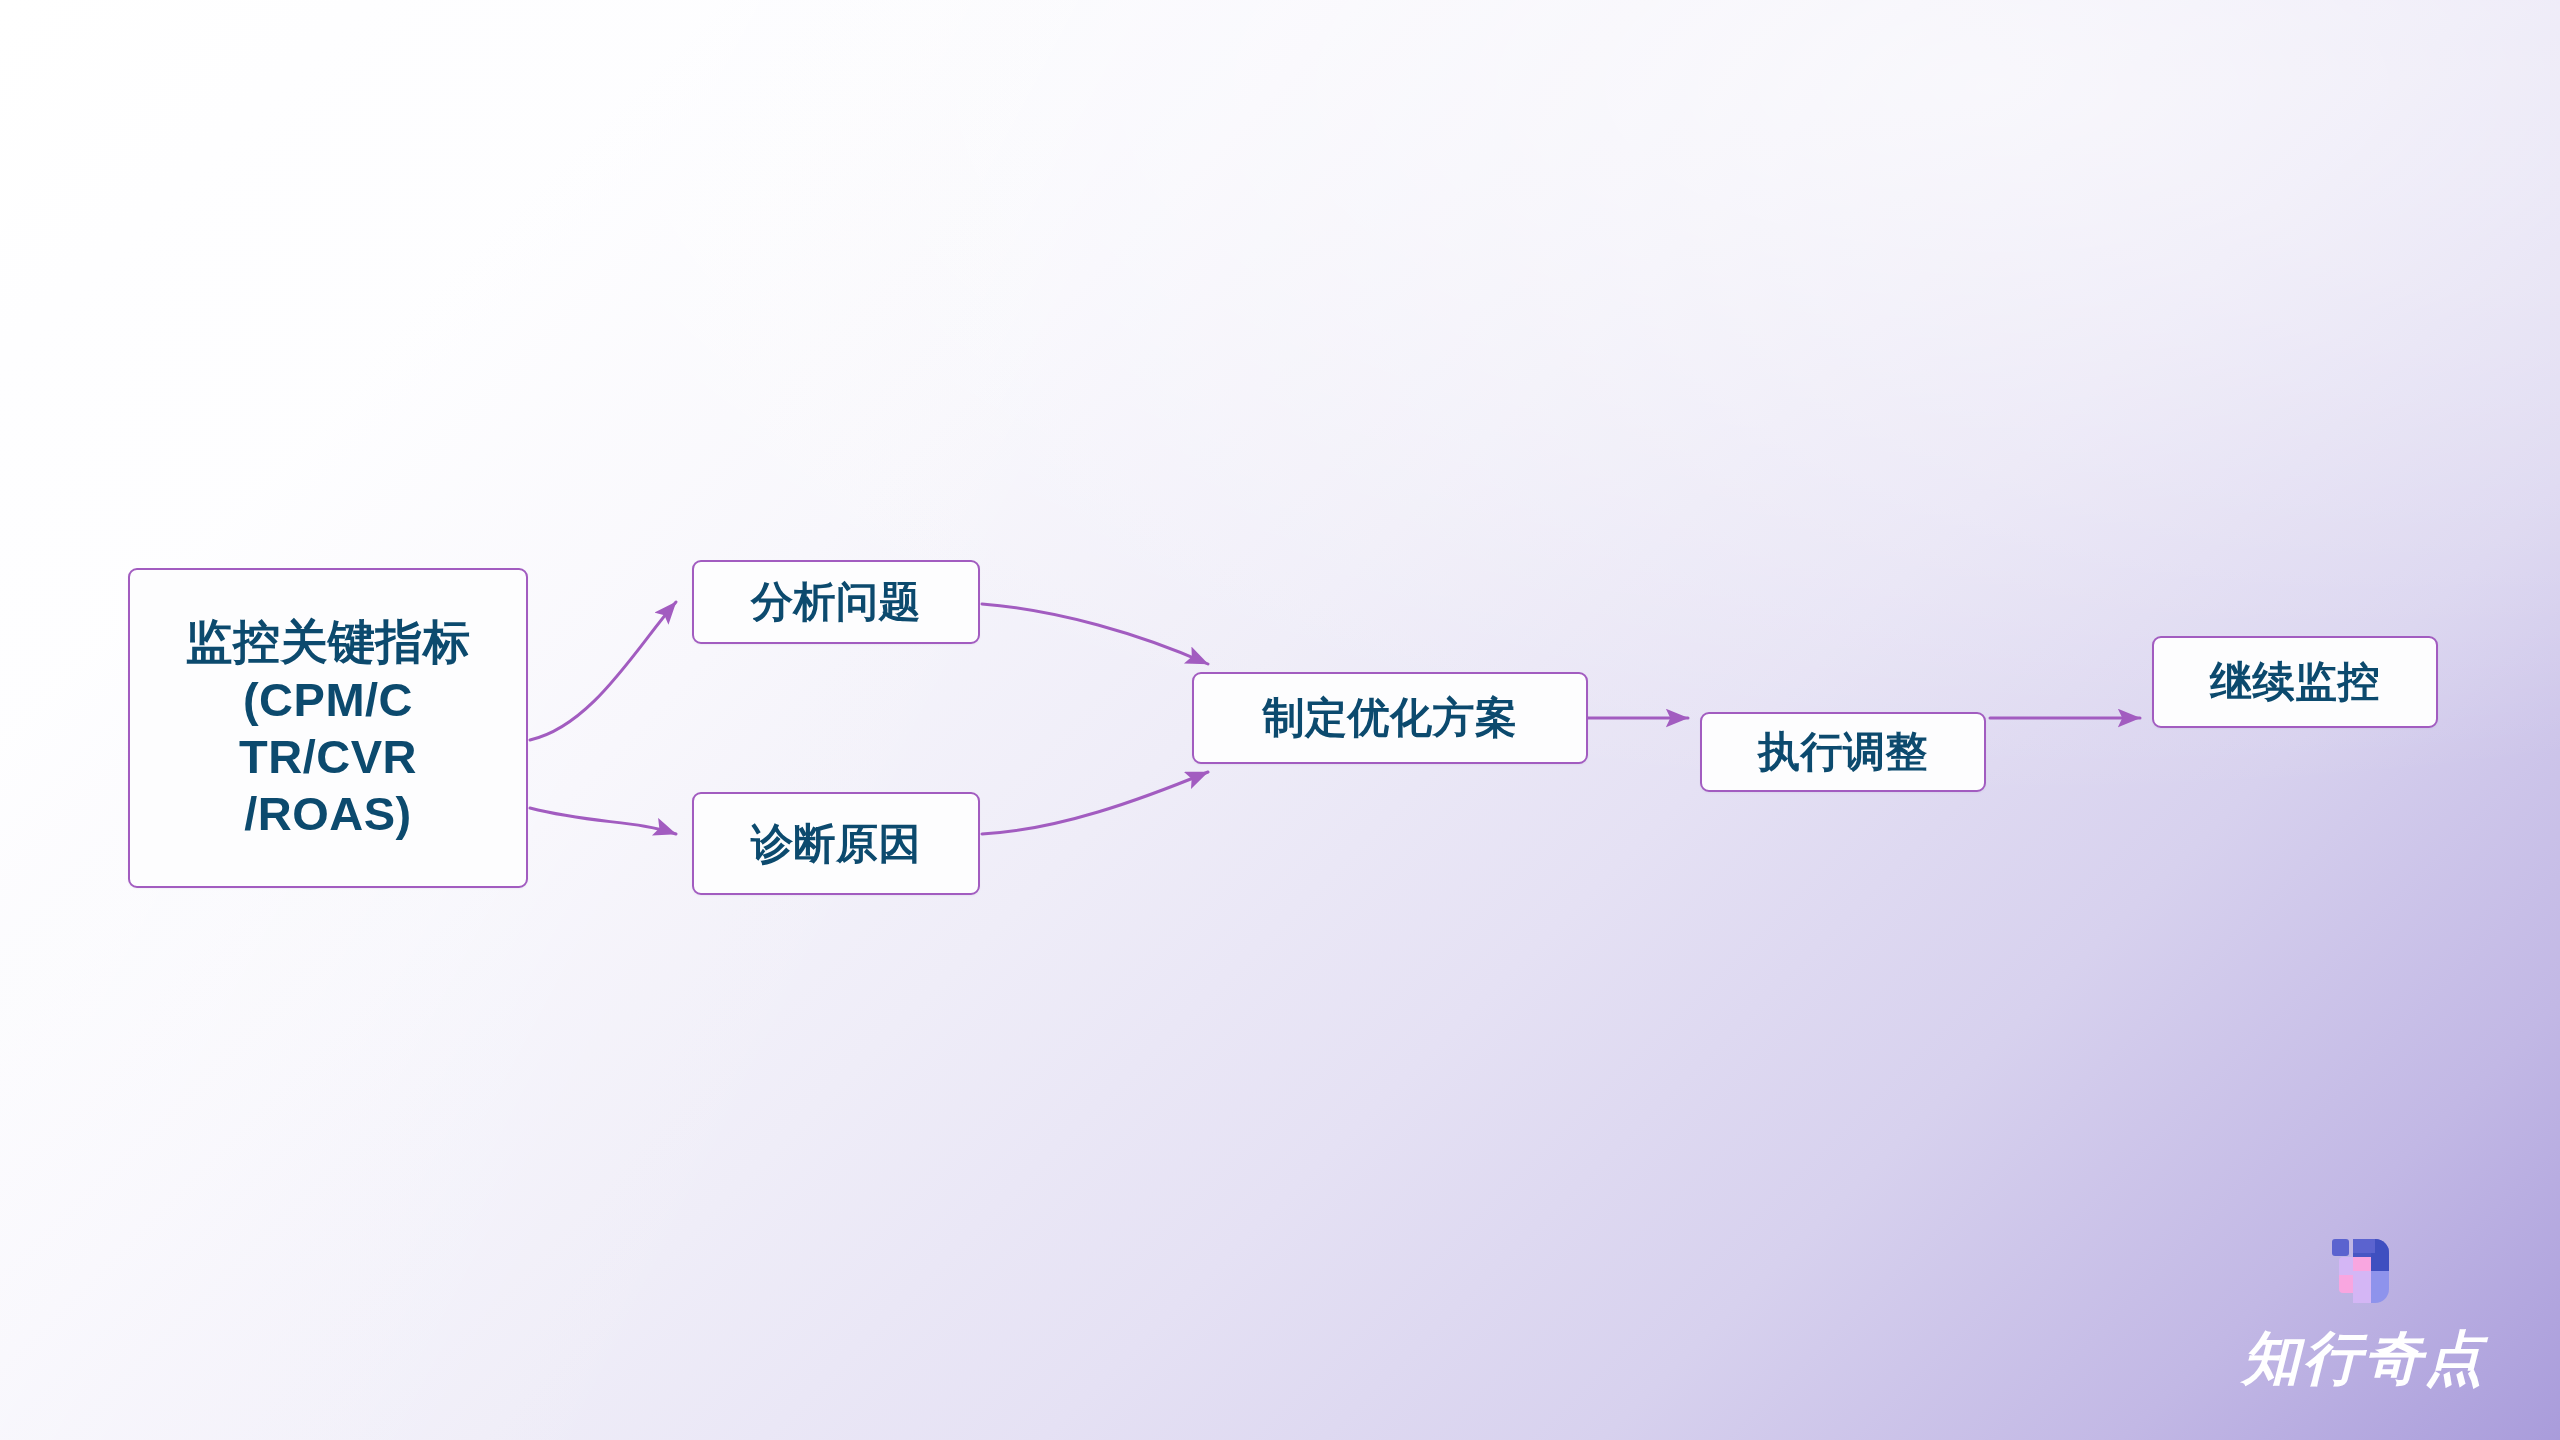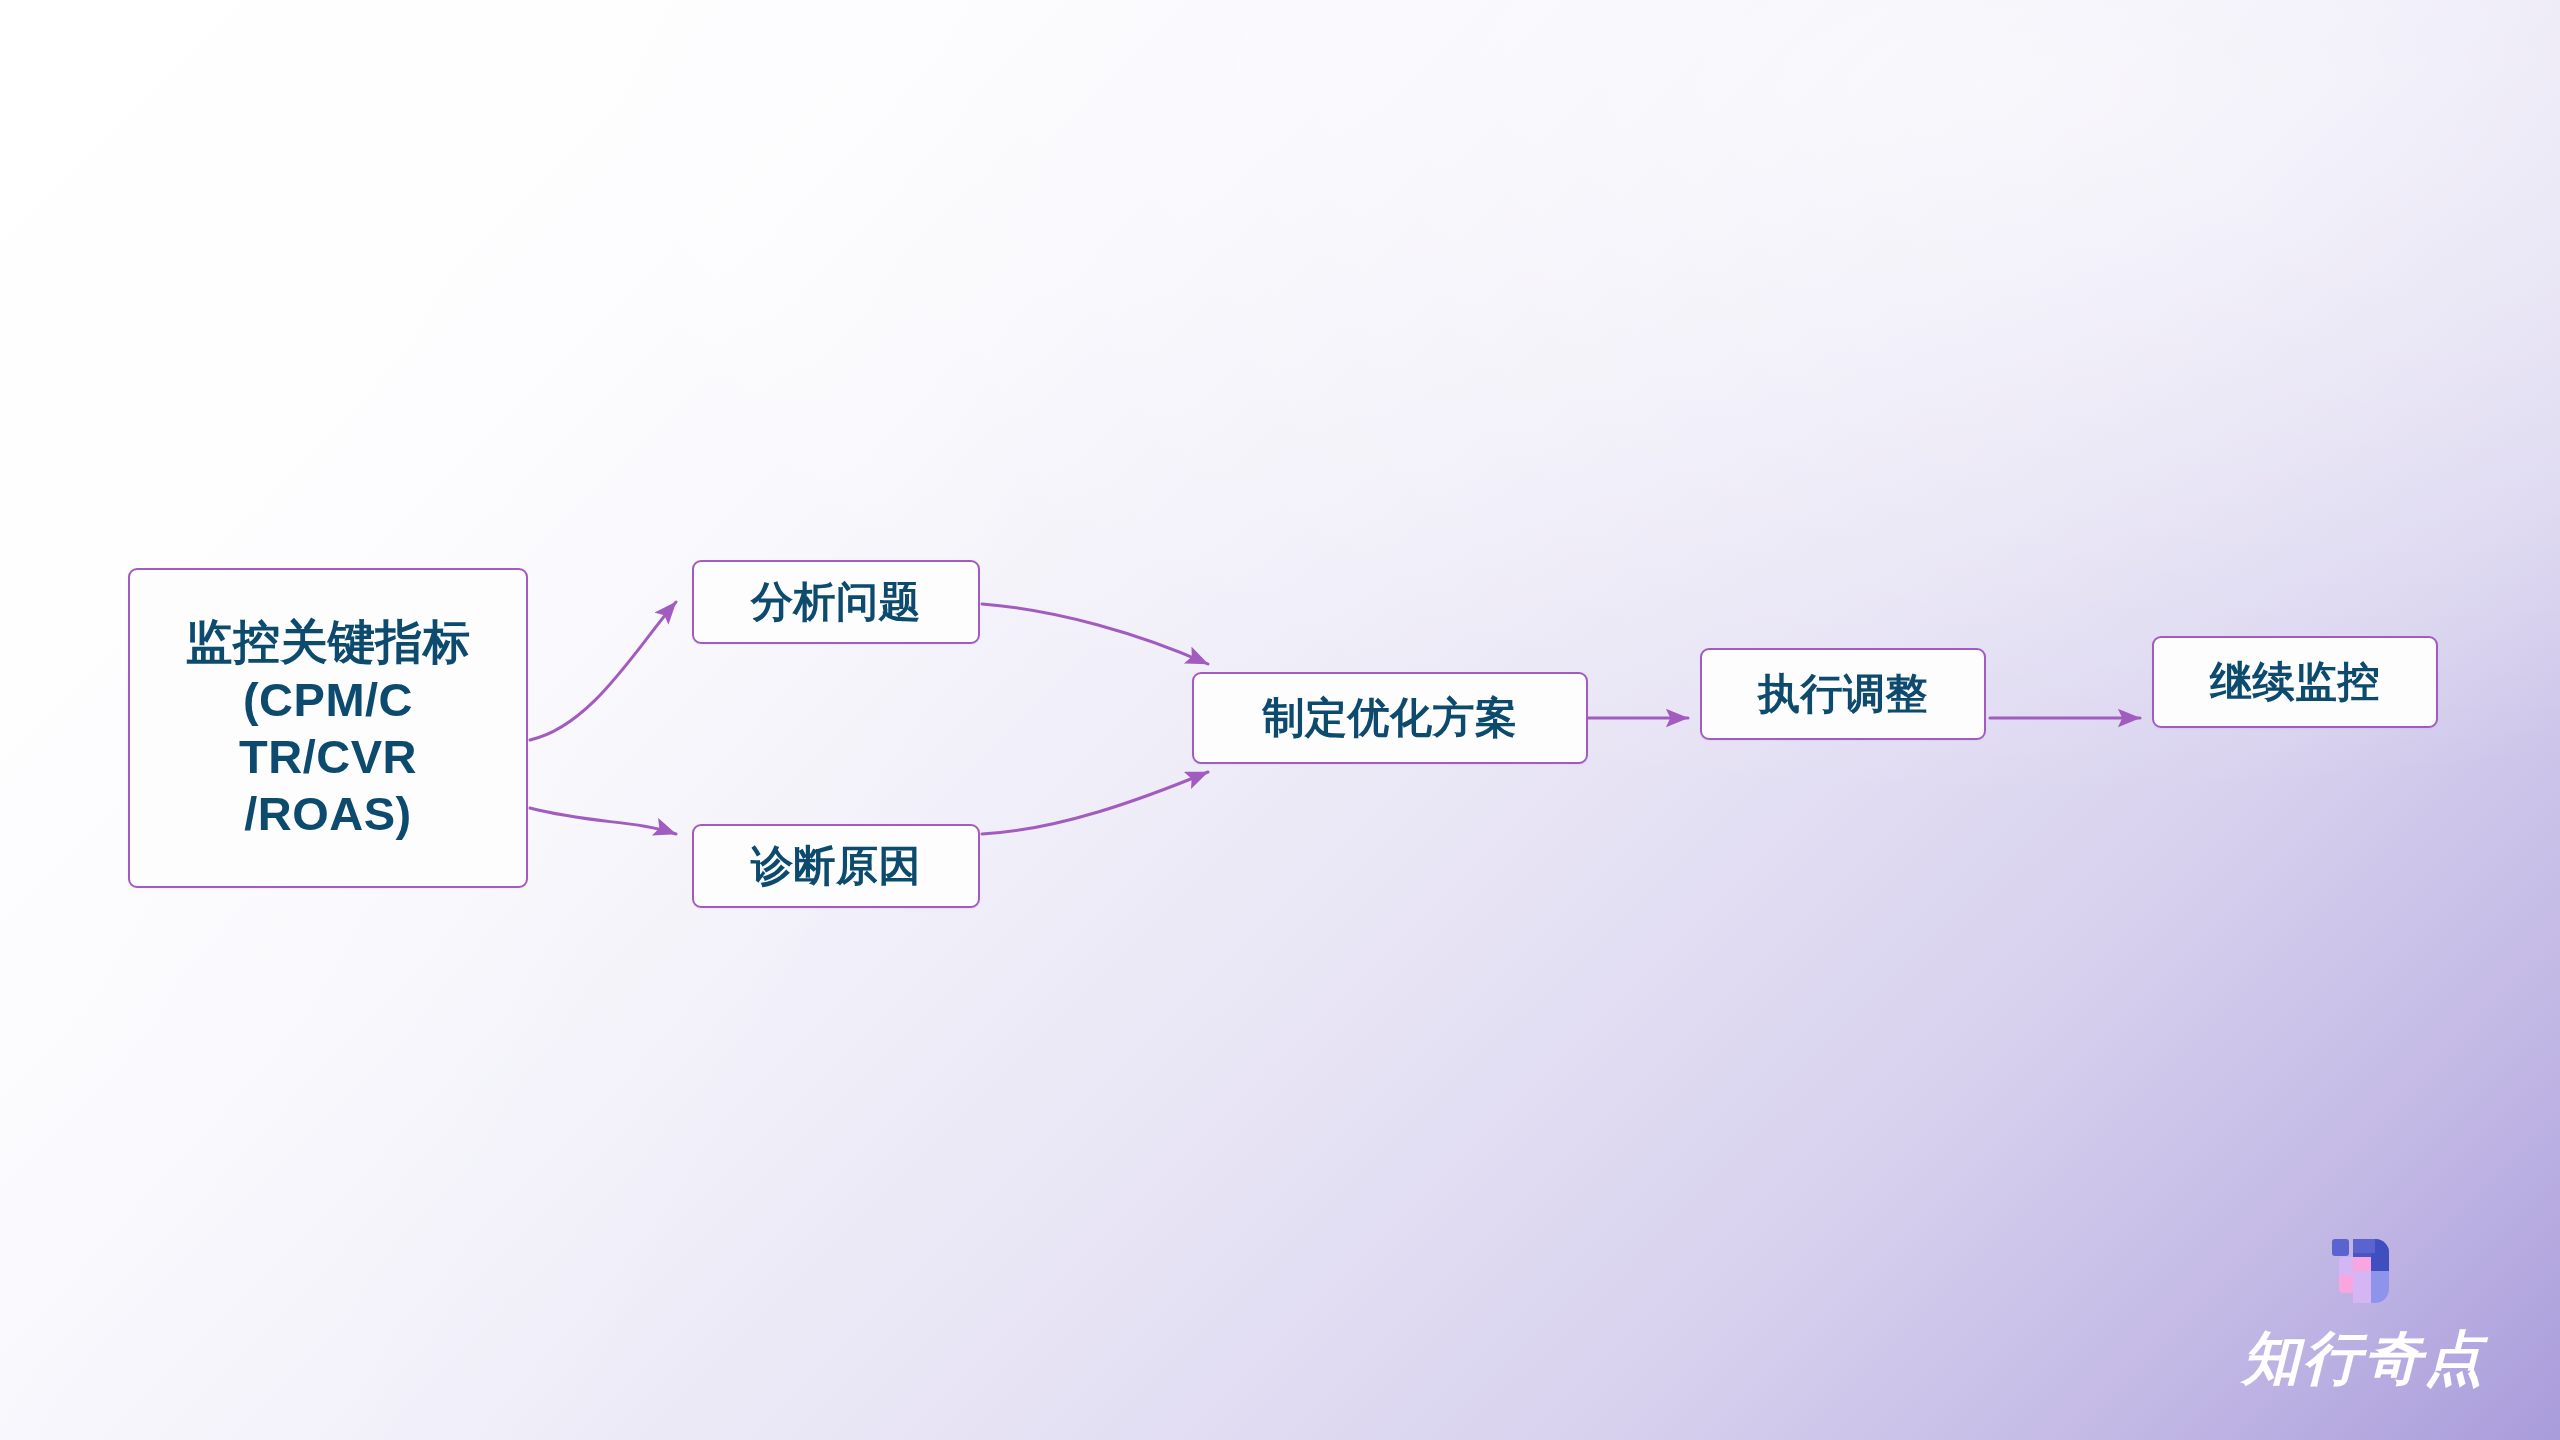--- a/index.html
+++ b/index.html
@@ -89,38 +89,37 @@
     top: 560px;
     width: 288px;
     height: 84px;
     font-size: 42px;
   }
 
   #node-diagnose {
     left: 692px;
     top: 792px;
     width: 288px;
-    height: 84px;
-    font-size: 42px;
-    margin-top: 32px;
+    height: 103px;
+    font-size: 42px;
   }
 
   #node-plan {
     left: 1192px;
     top: 672px;
     width: 396px;
     height: 92px;
     font-size: 42px;
   }
 
   #node-execute {
     left: 1700px;
-    top: 648px;
+    top: 712px;
     width: 286px;
-    height: 92px;
+    height: 80px;
     font-size: 42px;
   }
 
   #node-continue {
     left: 2152px;
     top: 636px;
     width: 286px;
     height: 92px;
     font-size: 42px;
   }

